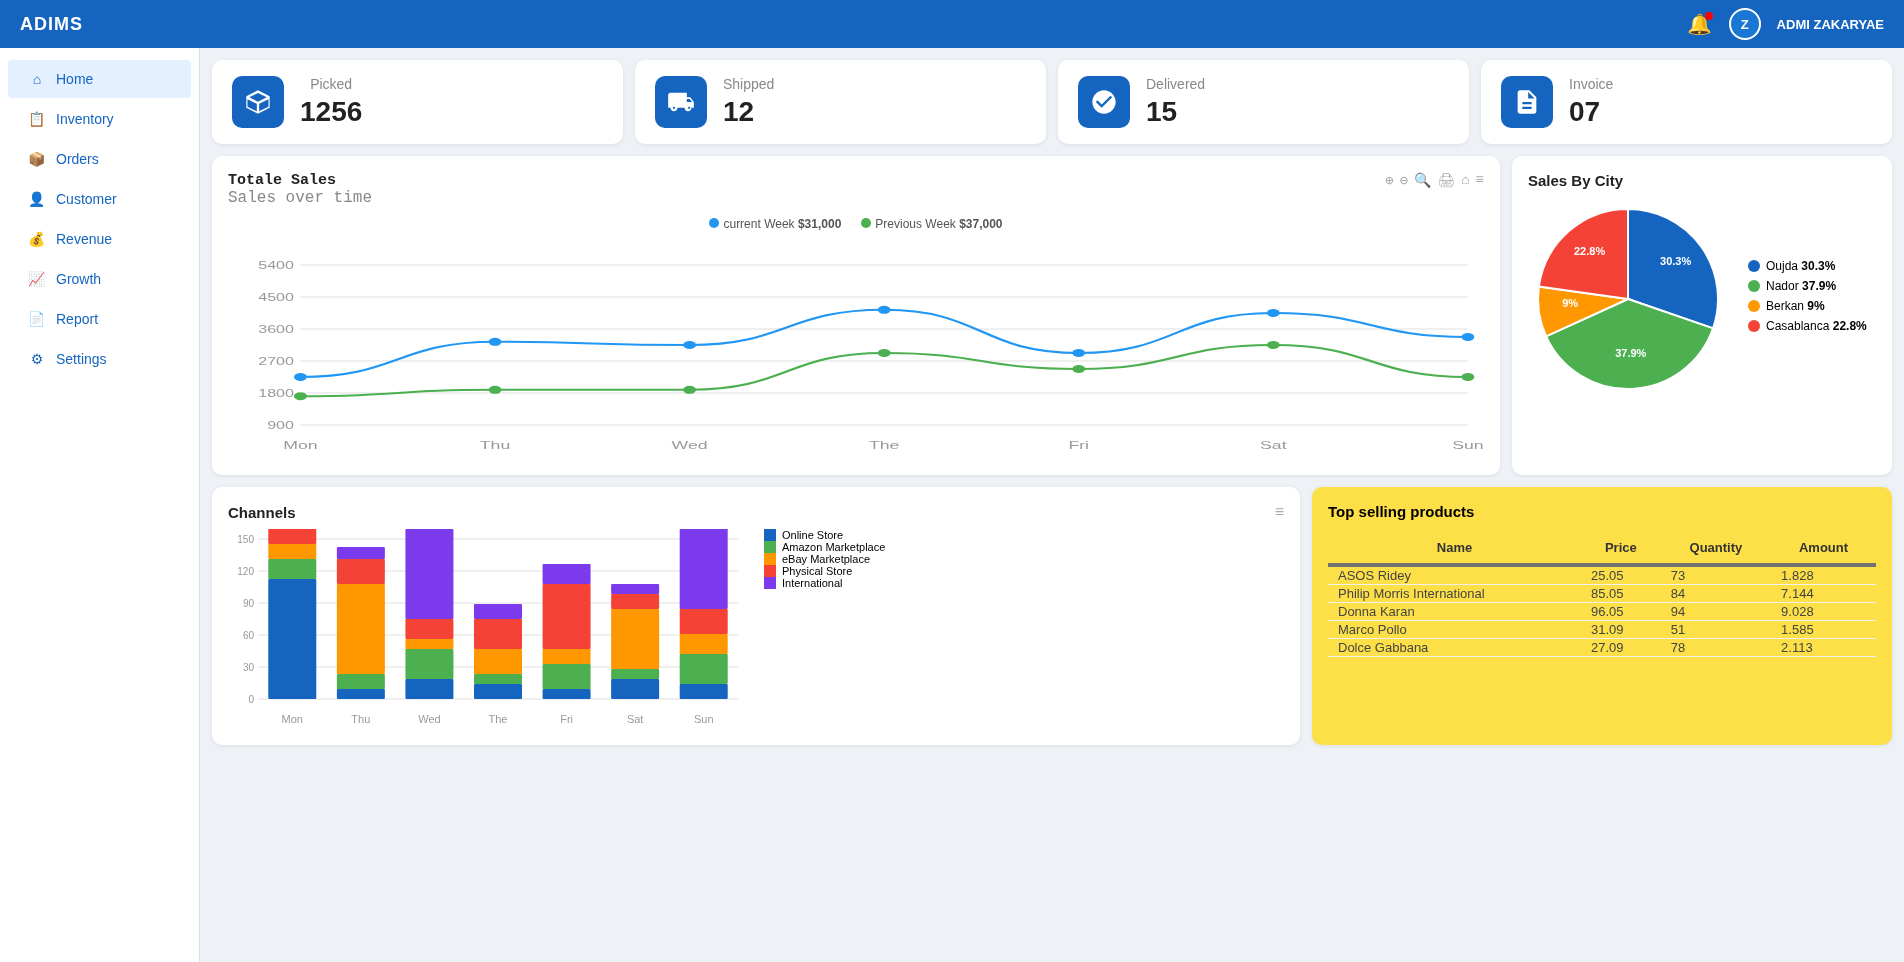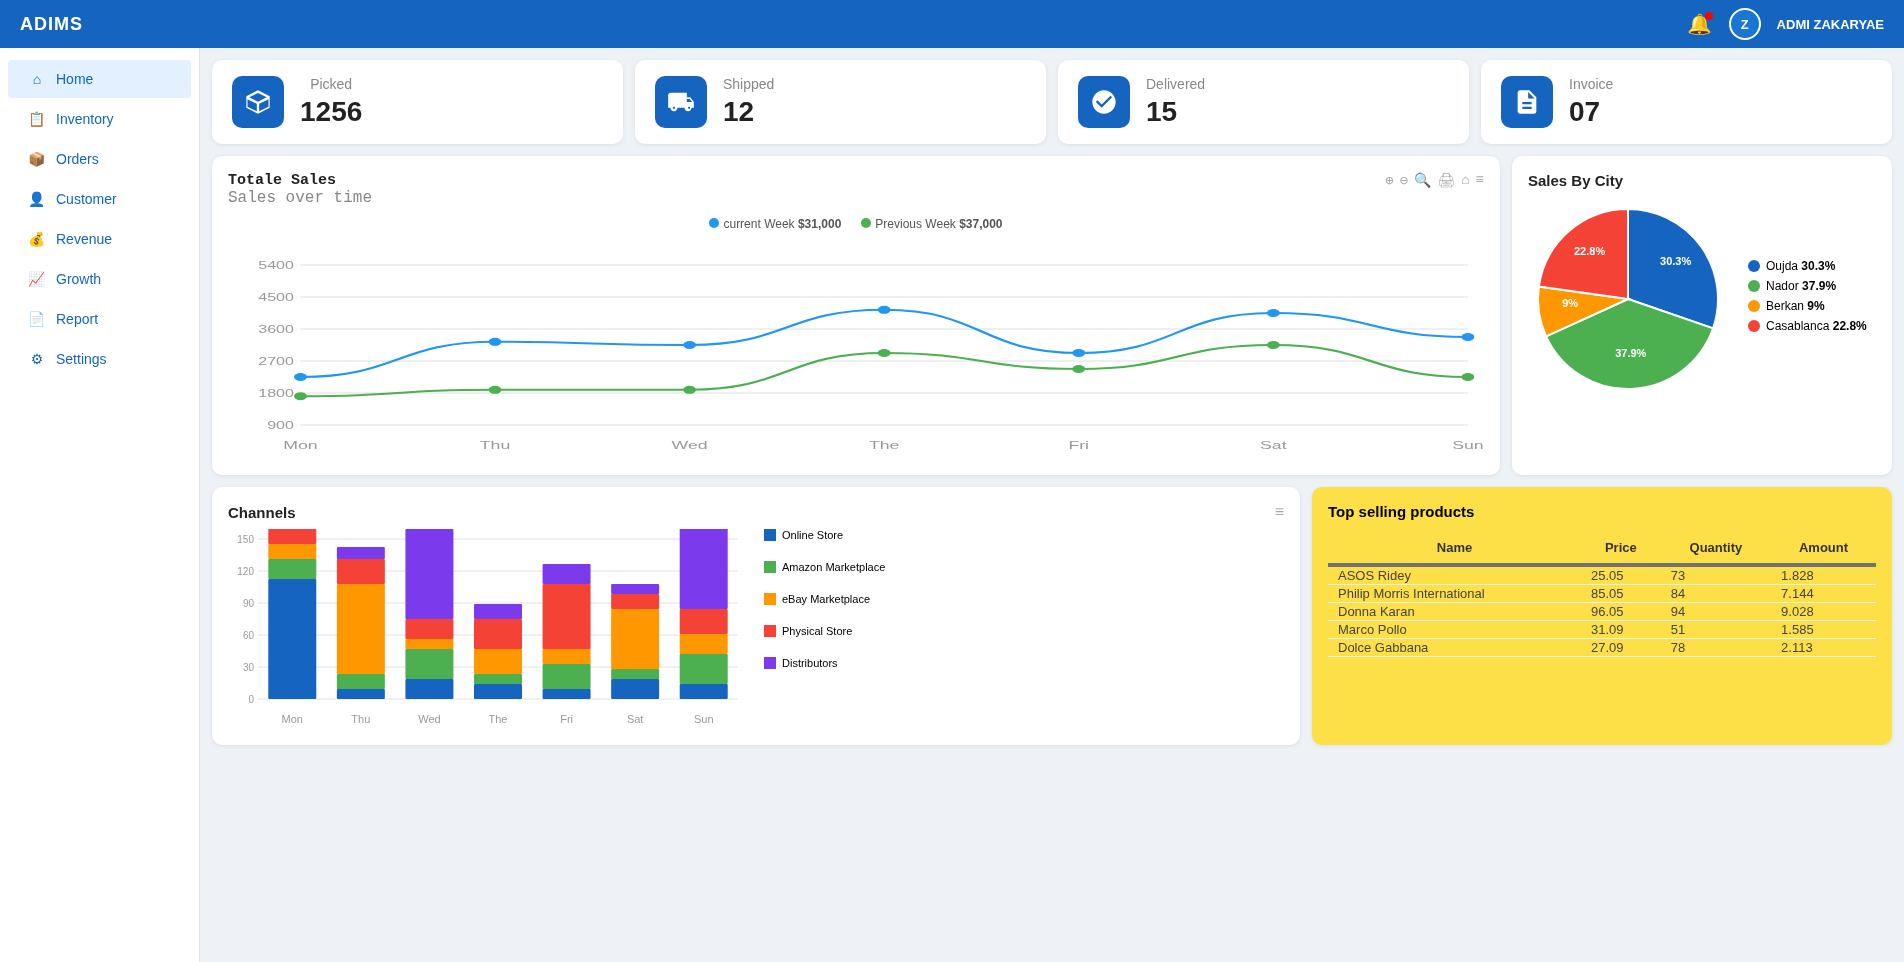--- a/index.html
+++ b/index.html
@@ -92,21 +92,21 @@
     
     .pie-row { display: flex; align-items: center; gap: 20px; }
     .pie-legend { font-size: 12px; }
     .pie-legend-item { display: flex; align-items: center; gap: 6px; margin-bottom: 6px; }
     .pie-legend-dot { width: 12px; height: 12px; border-radius: 50%; flex-shrink: 0; }
 
     
     .bottom-row { display: grid; grid-template-columns: 1fr 580px; gap: 12px; }
 
     
-    .bar-chart-legend { display: flex; flex-direction: column; gap: 20px; font-size: 11px; }
+    .bar-chart-legend { display: flex; flex-direction: column; gap: 0; font-size: 11px; }
     .bar-legend-item { display: flex; align-items: center; gap: 6px; }
     .bar-legend-box { width: 12px; height: 12px; flex-shrink: 0; }
 
     
     .table-card {
       background: #fde047;
       border-radius: 10px;
       padding: 16px;
       box-shadow: 0 1px 4px rgba(0,0,0,0.08);
     }
@@ -395,21 +395,21 @@
               <div class="bar-legend-item">
       <div class="bar-legend-box" style="background:#ff9800;"></div>
       <span>eBay Marketplace</span>
     </div>
               <div class="bar-legend-item">
       <div class="bar-legend-box" style="background:#f44336;"></div>
       <span>Physical Store</span>
     </div>
               <div class="bar-legend-item">
       <div class="bar-legend-box" style="background:#7c3aed;"></div>
-      <span>Distributors</span>
+      <span>International</span>
     </div>
             </div>
         </div>
       </div>
 
       <div class="table-card">
         <div class="table-title">Top selling products</div>
         <table>
           <thead id="table-head">
               <tr>

